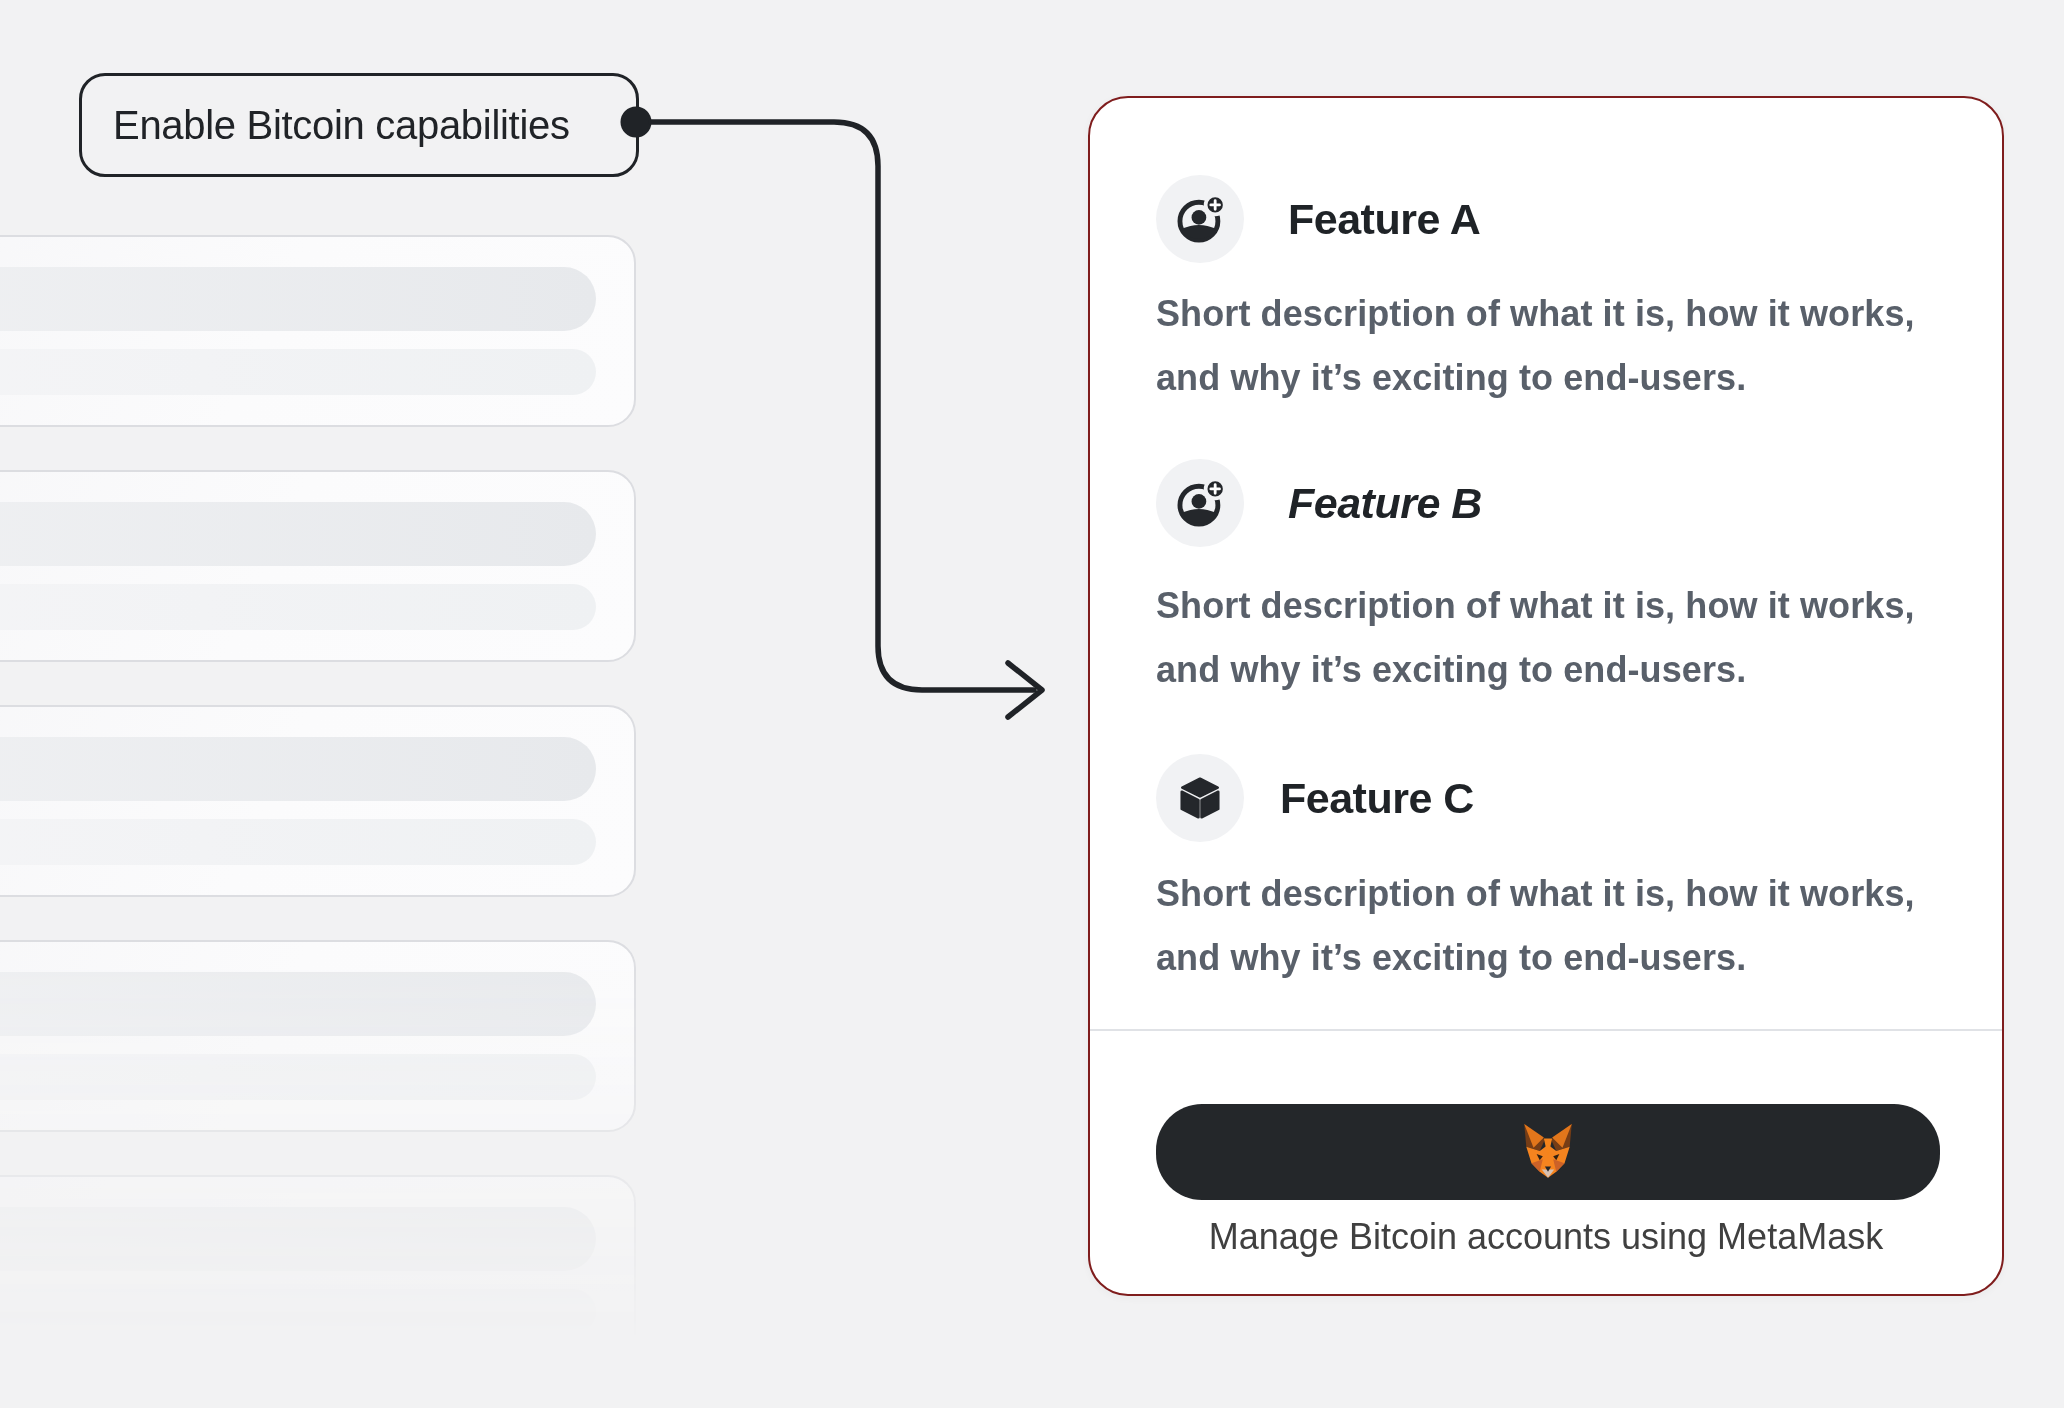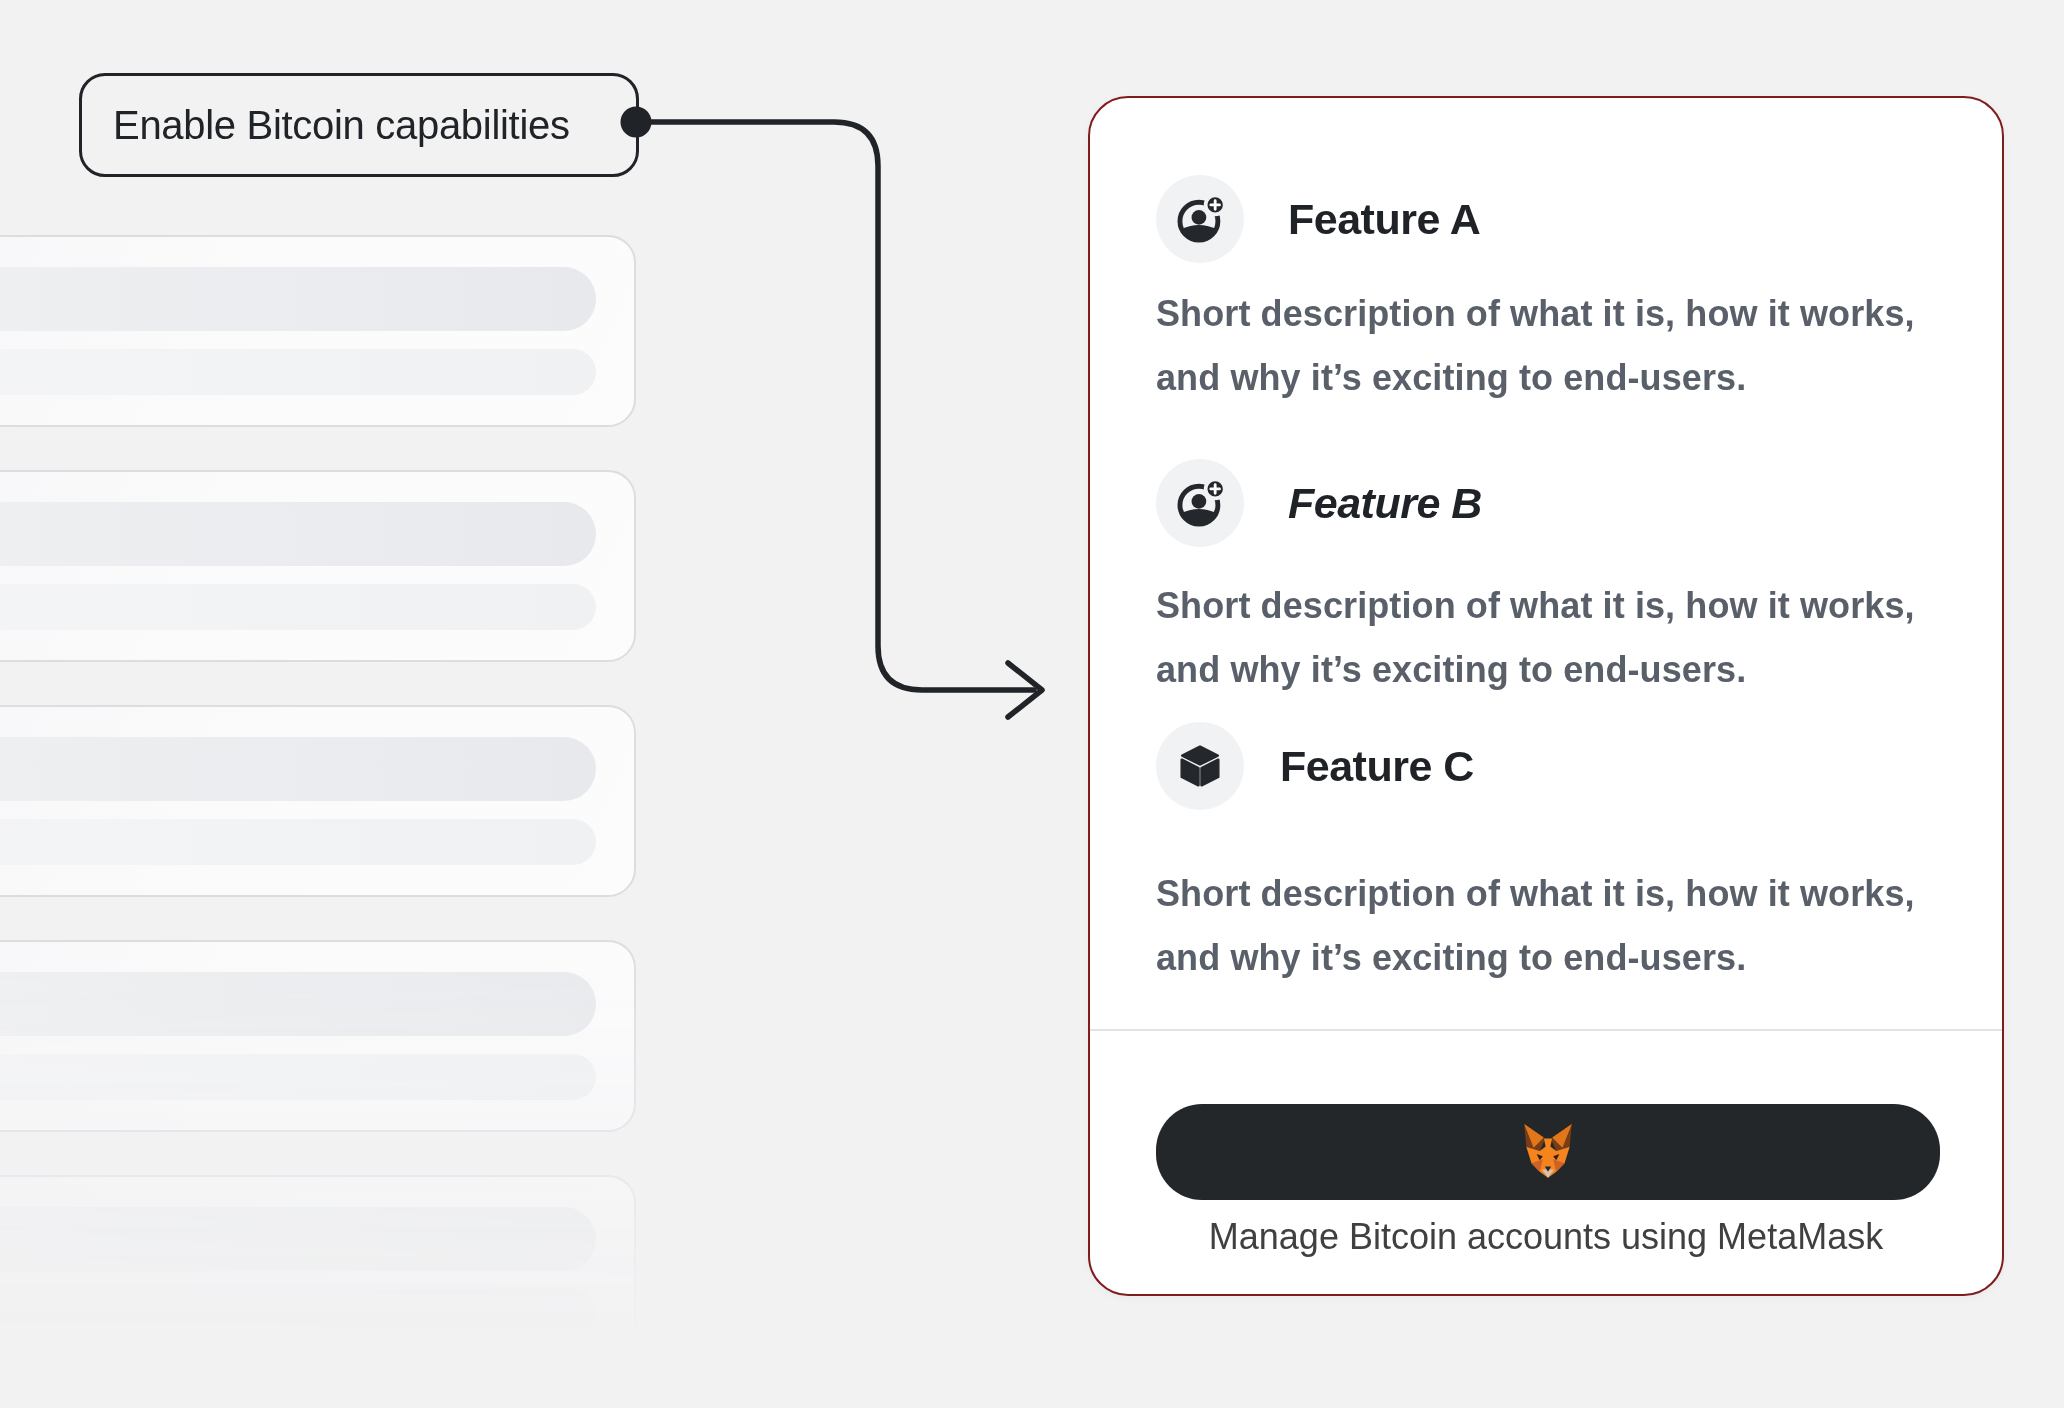--- a/index.html
+++ b/index.html
@@ -59,21 +59,21 @@
     border:2px solid #7f1d1d; border-radius:40px;
     box-shadow:0 2px 8px rgba(40,44,50,0.04);
     margin-left:40px;
   }
   .feat-row {
     position:absolute; left:66px; height:88px;
     display:flex; align-items:center; gap:44px;
   }
   .feat-row.a { top:77px; }
   .feat-row.b { top:361px;font-style:italic; }
-  .feat-row.c { top:624px;gap:36px; }
+  .feat-row.c { top:656px;gap:36px; }
   .icon-circle {
     width:88px; height:88px; border-radius:50%;
     background:#f1f2f4;
     display:flex; align-items:center; justify-content:center;
     flex:0 0 auto;
   }
   .feat-title {
     font-size:43px; font-weight:800; letter-spacing:-0.5px; color:#1f2327;
     white-space:nowrap;
   }

